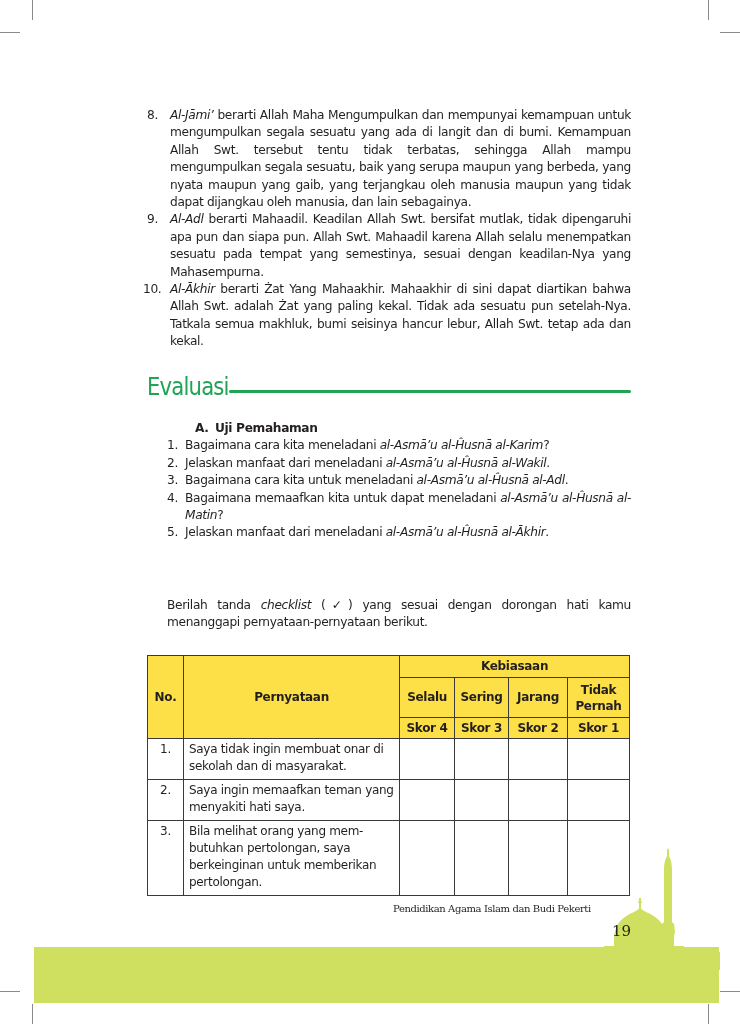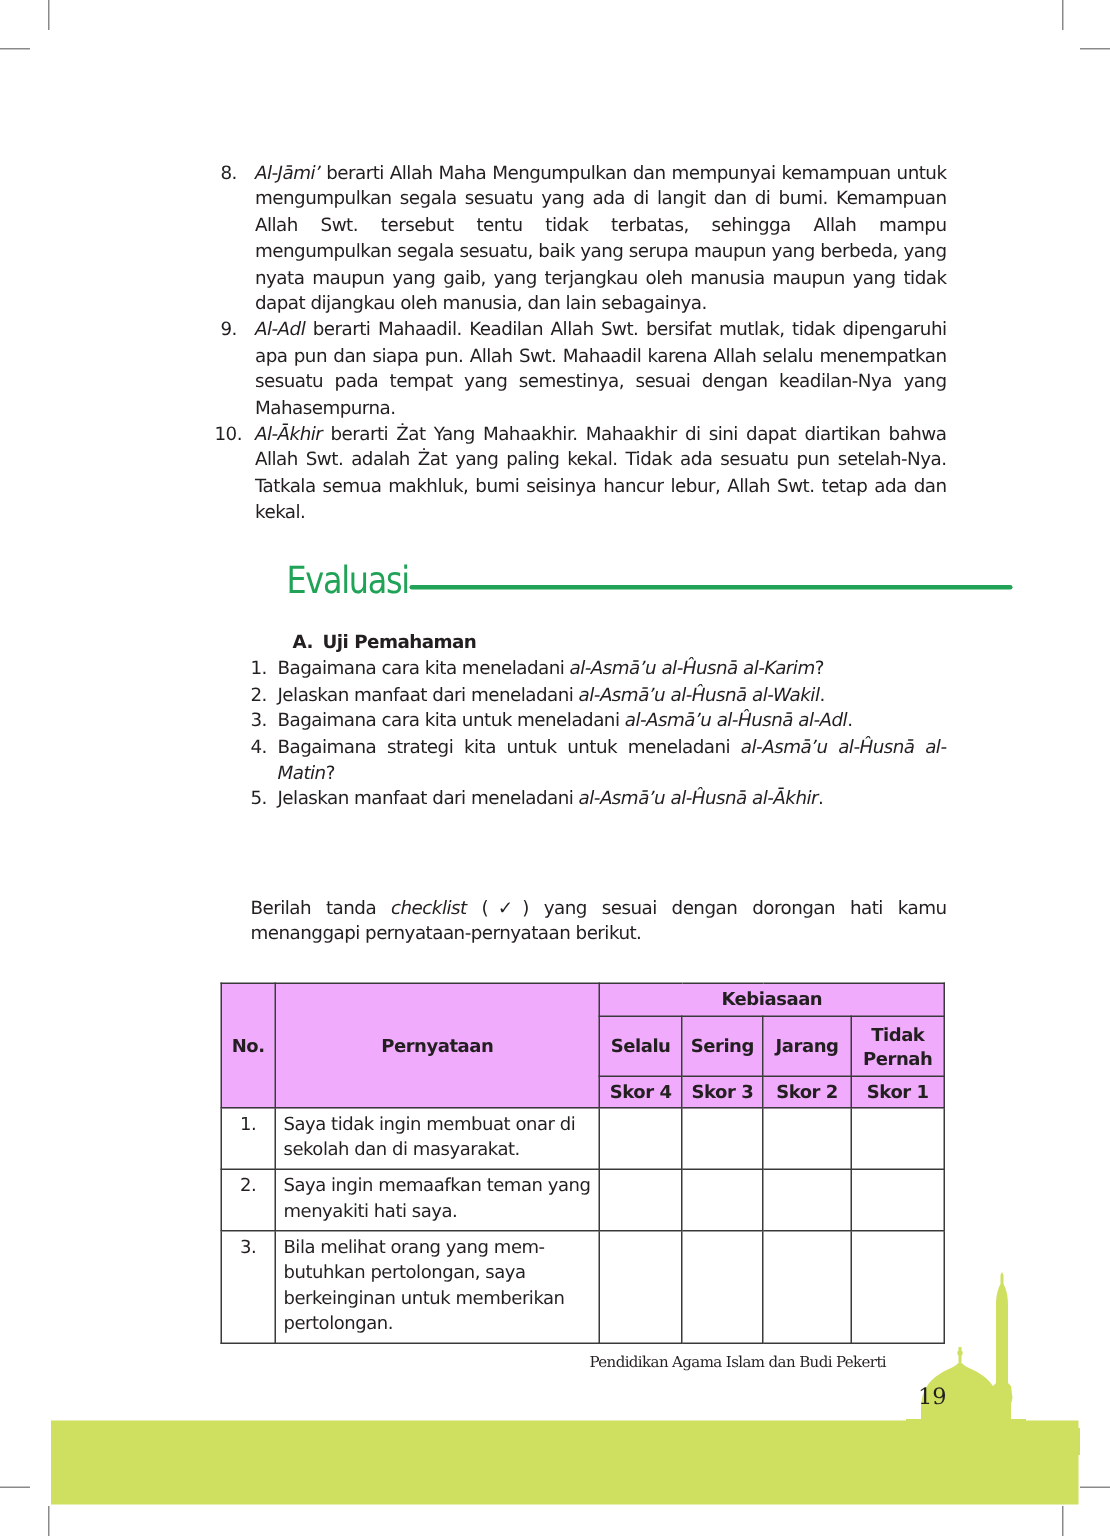--- a/index.html
+++ b/index.html
@@ -10,40 +10,40 @@
     color: #231f20;
   }
   .crop { position: absolute; background: #8a8a8a; }
   .content { position: absolute; left: 147px; width: 484px; font-size: 12.2px; line-height: 17.4px; letter-spacing: -0.35px; }
   .ol-item { position: relative; padding-left: 23px; text-align: justify; }
   .ol-item .num { position: absolute; left: 0; top: 0; }
   .ol-item.wide { padding-left: 23px; }
   .ol-item.wide .num { left: -4px; }
   i { font-style: italic; }
   .eval-title {
-    position: absolute; left: 147px; top: 372px; width: 484px; height: 30px; margin-left: 44px;
+    position: absolute; left: 147px; top: 372px; width: 484px; height: 30px;
   }
   .eval-title .word {
     position: absolute; left: 0; top: 0;
     font-family: "DejaVu Sans", sans-serif; font-size: 25px; color: #21a357;
     letter-spacing: -1px; font-weight: normal; transform: scaleX(0.85); transform-origin: left;
   }
   .eval-title .rule { position: absolute; left: 82px; right: 0; top: 18px; height: 3px; background: #21a357; border-radius: 2px; }
   .sec-head { font-weight: bold; margin-left: 48px; }
   .sec-head .letter { display: inline-block; width: 20px; }
   .indent { padding-left: 20px; }
   .qlist { padding-left: 20px; }
   .q { position: relative; padding-left: 18px; text-align: justify; }
   .q .num { position: absolute; left: 0; }
   table.refl {
     position: absolute; left: 147px; top: 655px; width: 483px;
     border-collapse: collapse; font-size: 12px; line-height: 17px; letter-spacing: -0.3px;
   }
   table.refl td, table.refl th { border: 1.5px solid #3a3a3a; padding: 0 5px; }
-  table.refl th { background: #f0abfc; font-weight: bold; text-align: center; }
+  table.refl th { background: #fde047; font-weight: bold; text-align: center; }
   table.refl td.no { text-align: center; vertical-align: top; padding-top: 2px; }
   table.refl td.stmt { vertical-align: top; padding-top: 2px; padding-bottom: 4px; }
   .footer-band { position: absolute; left: 34px; top: 947px; width: 685px; height: 56px; background: #cfdf5f; }
   .footer-text {
     position: absolute; left: 393px; top: 903px; font-family: "DejaVu Serif", serif;
     font-size: 10px; color: #231f20; letter-spacing: -0.4px;
   }
   .page-num { position: absolute; left: 612px; top: 922px; font-family: "DejaVu Serif", serif; font-size: 15px; color: #231f20; }
   svg.mosque { position: absolute; left: 590px; top: 840px; }
 </style>
@@ -80,21 +80,21 @@
 </div>
 
 <div class="content" style="top:420px;">
   <div class="sec-head">
     <span class="letter">A.</span><span>Uji Pemahaman</span>
   </div>
   <div class="qlist">
     <div class="q"><span class="num">1.</span><span>Bagaimana cara kita meneladani </span><i>al-Asmā’u al-Ĥusnā al-Karim</i><span>?</span></div>
     <div class="q"><span class="num">2.</span><span>Jelaskan manfaat dari meneladani </span><i>al-Asmā’u al-Ĥusnā al-Wakil</i><span>.</span></div>
     <div class="q"><span class="num">3.</span><span>Bagaimana cara kita untuk meneladani </span><i>al-Asmā’u al-Ĥusnā al-Adl</i><span>.</span></div>
-    <div class="q"><span class="num">4.</span><span>Bagaimana strategi kita untuk untuk meneladani </span><i>al-Asmā’u al-Ĥusnā al-Matin</i><span>?</span></div>
+    <div class="q"><span class="num">4.</span><span>Bagaimana memaafkan kita untuk dapat meneladani </span><i>al-Asmā’u al-Ĥusnā al-Matin</i><span>?</span></div>
     <div class="q"><span class="num">5.</span><span>Jelaskan manfaat dari meneladani </span><i>al-Asmā’u al-Ĥusnā al-Ākhir</i><span>.</span></div>
   </div>
 </div>
 
 <div class="content" style="top:597px;">
   <div class="indent" style="text-align:justify;"><span>Berilah tanda </span><i>checklist</i><span> (✓) yang sesuai dengan dorongan hati kamu menanggapi pernyataan-pernyataan berikut.</span></div>
 </div>
 
 <table class="refl">
   <colgroup>

